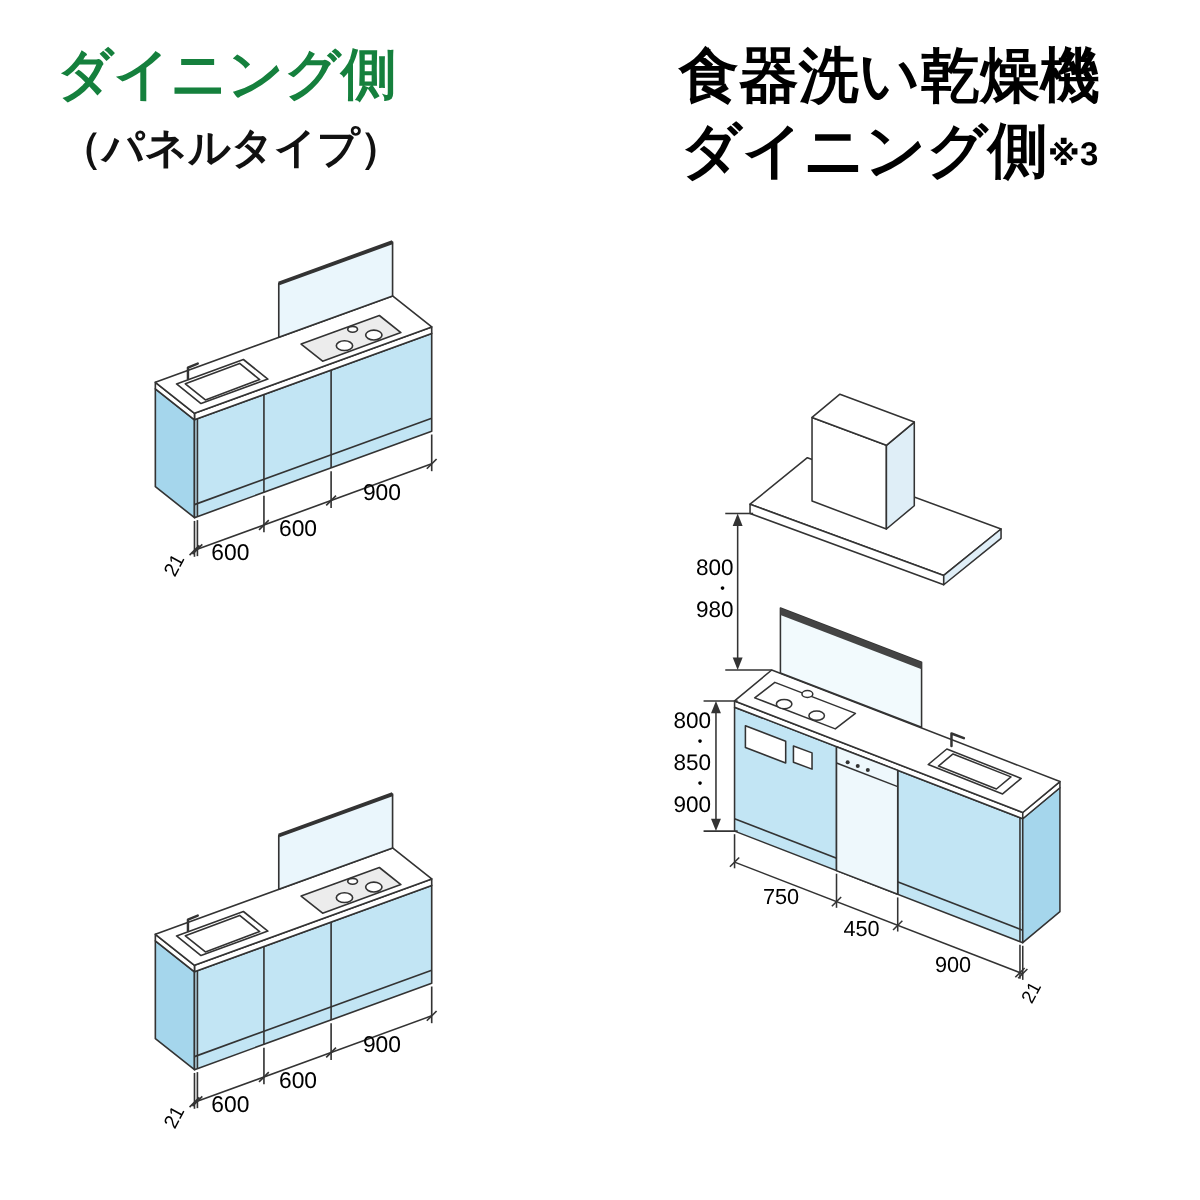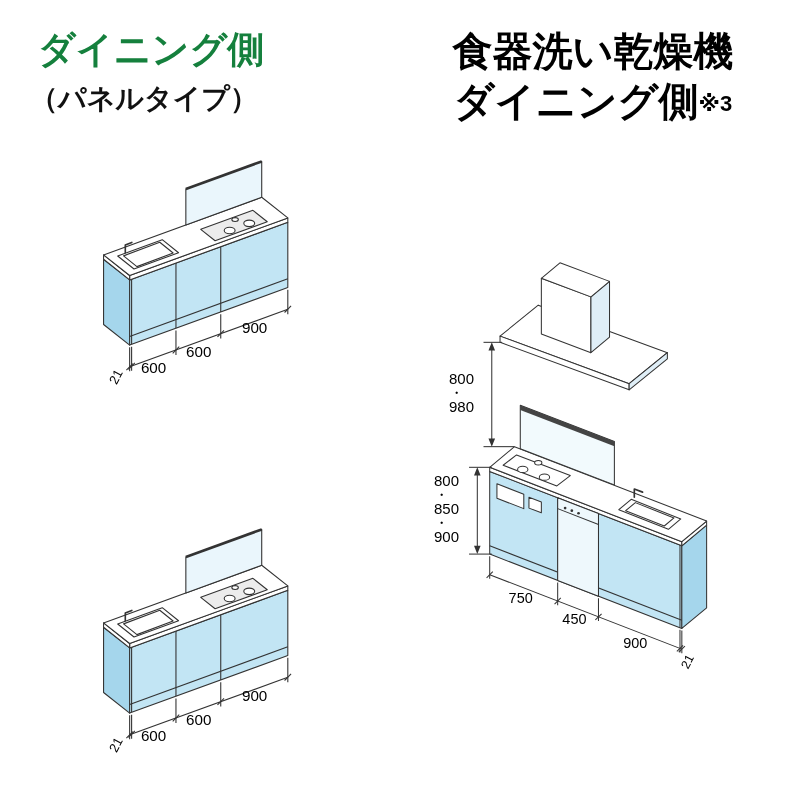--- a/index.html
+++ b/index.html
@@ -11,21 +11,21 @@
     color:#111;
     overflow:hidden;
   }
   .abs { position:absolute; }
   .title-main { font-weight:bold; font-size:37px; line-height:1.2; color:#15803d; }
   .title-right { font-weight:bold; font-size:40px; line-height:1.25; text-align:center; color:#000000; }
   .title-sub { font-weight:bold; font-size:28px; color:#111; }
   .note { font-size:22px; font-weight:bold; vertical-align:4px; }
   .stack {
     white-space:pre-line;
-    text-align:left;
+    text-align:right;
     font-size:15px;
     line-height:14px;
     color:#000;
   }
   svg { overflow:visible; }
   svg text {
     font-family:"Liberation Sans","DejaVu Sans",sans-serif;
     fill:#000;
   }
   .dimtxt { font-size:14px; }
@@ -90,21 +90,21 @@
         <text class="dimtxt" x="64" y="198" text-anchor="middle">600</text>
         <text class="dimtxt" x="105.5" y="183" text-anchor="middle">600</text>
         <text class="dimtxt" x="157" y="161" text-anchor="middle">900</text>
       </g>
     </g>
   </defs>
 </svg>
 
 <div class="abs" style="left:0;top:0;width:380px;height:800px">
   <div class="abs title-main" style="left:38px;top:28px">ダイニング側</div>
-  <div class="abs title-sub" style="left:30px;top:80px">（パネルタイプ）</div>
+  <div class="abs title-sub" style="left:40px;top:80px">（パネルタイプ）</div>
 
   <svg class="abs" style="left:84px;top:158px" width="250" height="234" viewBox="0 0 230 215">
     <use href="#small-kitchen"></use>
   </svg>
 
 
   <svg class="abs" style="left:84px;top:526px" width="250" height="234" viewBox="0 0 230 215">
     <use href="#small-kitchen"></use>
   </svg>
 </div>

